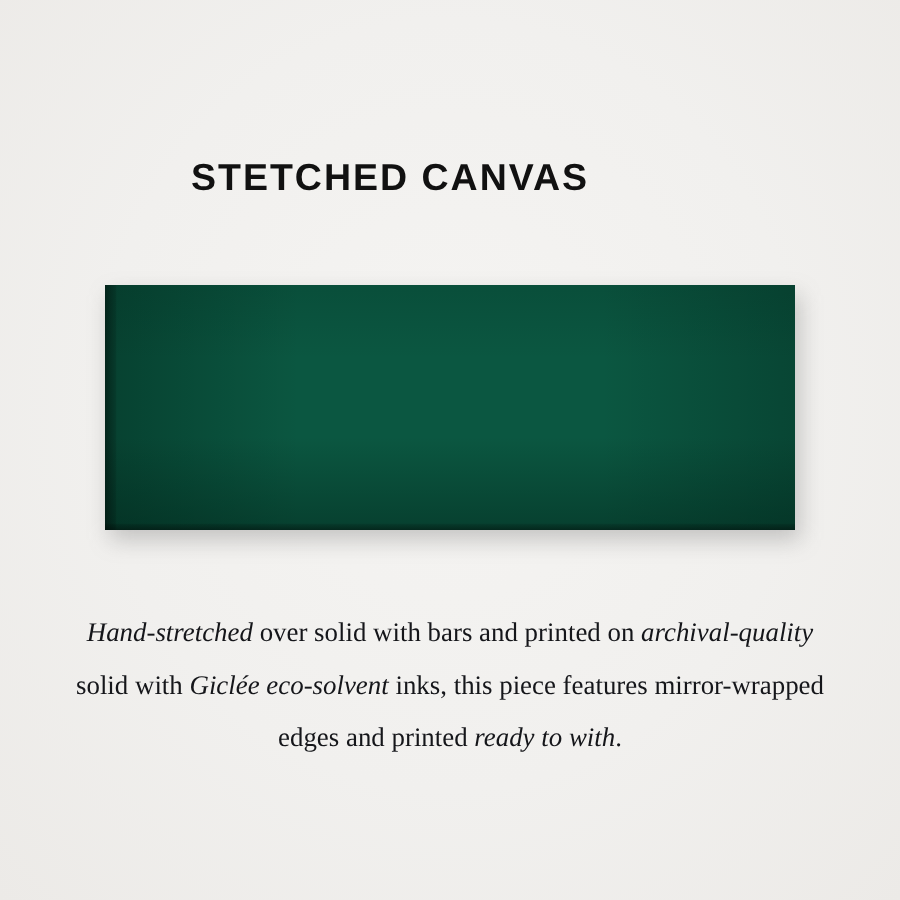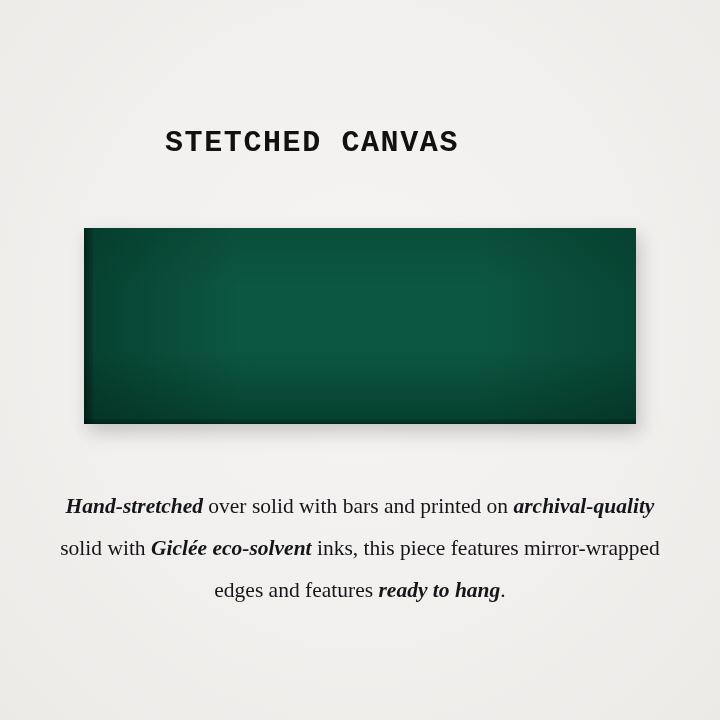--- a/index.html
+++ b/index.html
@@ -20,21 +20,21 @@
     background: radial-gradient(ellipse at 50% 45%, #f5f4f2 0%, #f1f0ee 55%, #eceae7 100%);
     box-sizing: border-box;
   }
 
   .title {
     position: absolute;
     top: 126px;
     left: 0;
     width: 624px;
     text-align: center;
-    font-family: Liberation Mono, monospace;
+    font-family: Liberation Sans, sans-serif;
     font-weight: bold;
     font-size: 30px;
     letter-spacing: 1.6px;
     color: #111111;
   }
 
   
   .canvas-wrap {
     position: absolute;
     left: 84px;
@@ -100,37 +100,37 @@
     top: 485px;
     width: 600px;
     text-align: center;
     font-family: "Liberation Serif", serif;
     font-size: 21.5px;
     line-height: 42px;
     color: #15161a;
   }
   .description em {
     font-style: italic;
-    font-weight: bold;
+    font-weight: normal;
   }
 </style>
 </head>
 <body>
 
 <div class="page">
 
   <div class="title">STETCHED CANVAS</div>
 
   <div class="canvas-wrap">
     <div class="canvas-shadow"></div>
     <div class="canvas-face"></div>
     <div class="canvas-edge"></div>
     <div class="canvas-edge-bottom"></div>
   </div>
 
   <div class="description">
     <em>Hand-stretched</em><span> over solid with bars and printed</span>
     <span>on </span><em>archival-quality</em><span> solid with </span><em>Giclée eco-solvent</em>
     <span>inks, this piece features mirror-wrapped edges and</span>
-    <span>features </span><em>ready to hang</em><span>.</span>
+    <span>printed </span><em>ready to with</em><span>.</span>
   </div>
 
 </div>
 
 </body></html>

